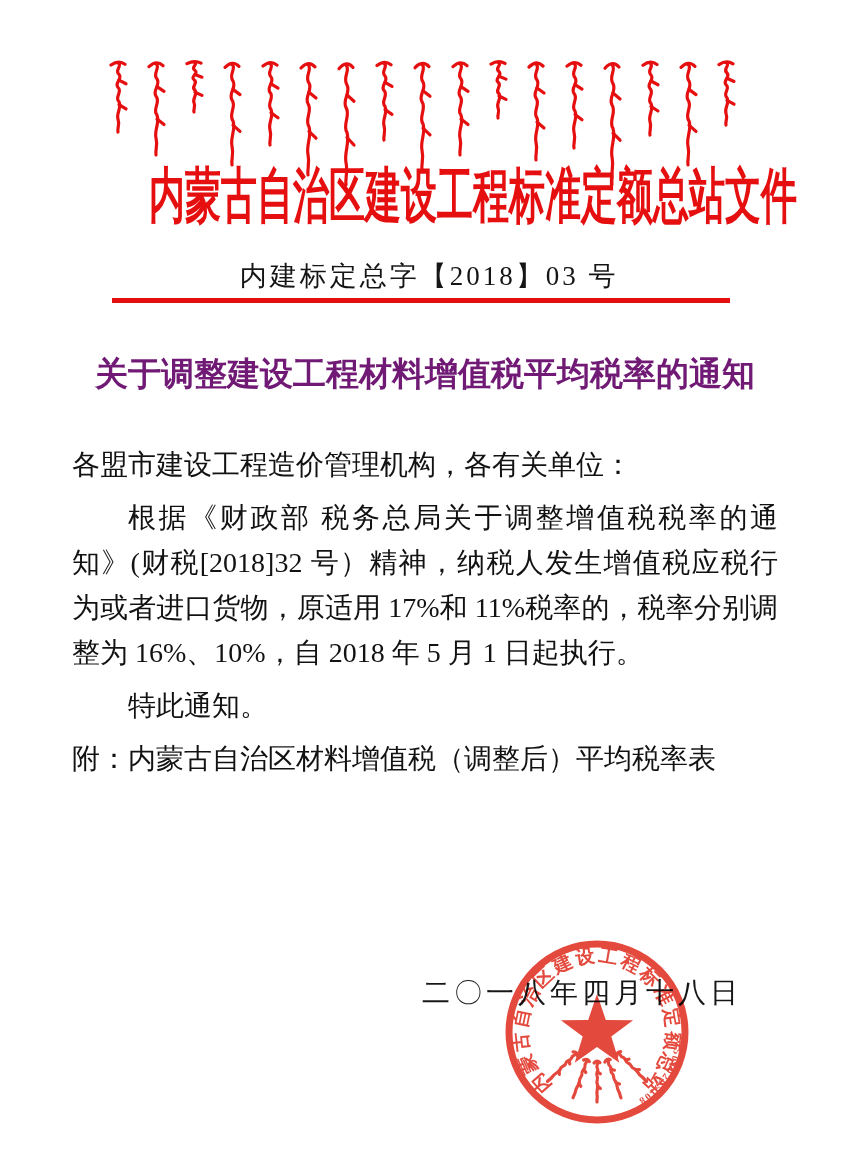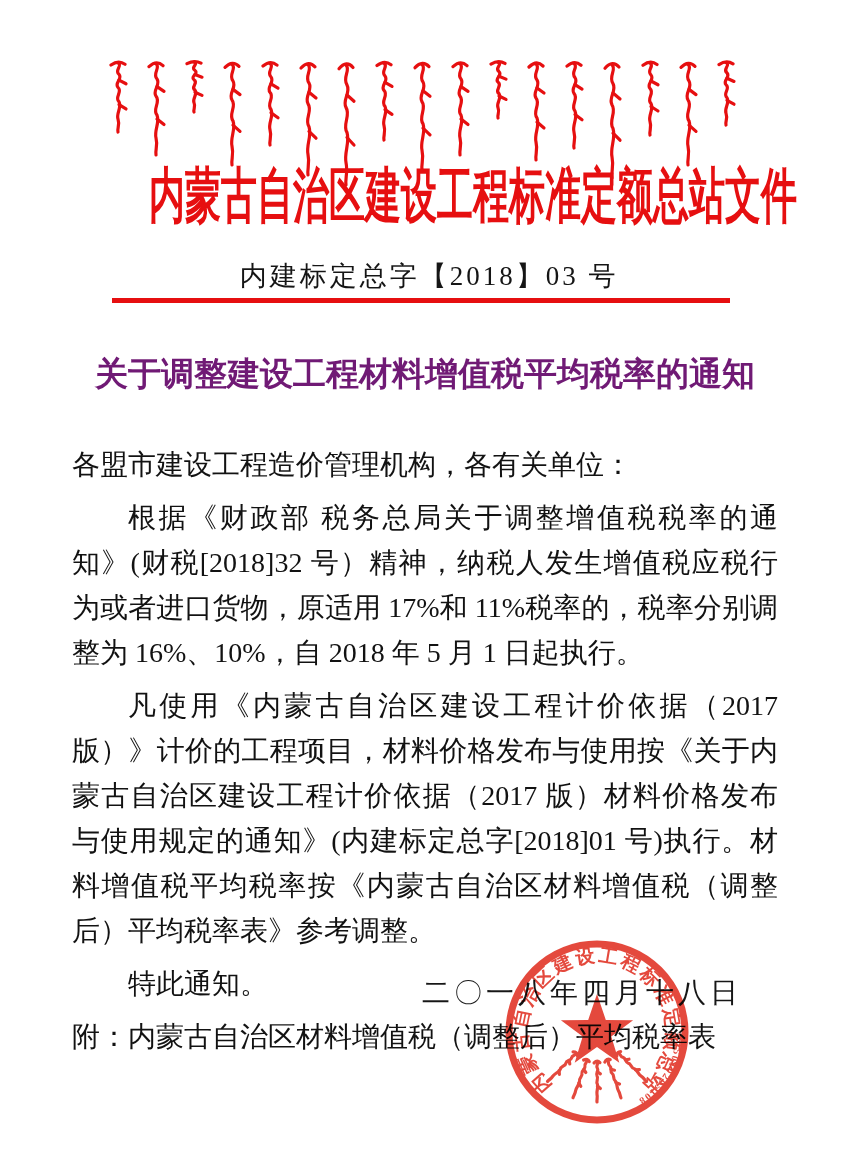--- a/index.html
+++ b/index.html
@@ -94,21 +94,20 @@
 
   <div class="docnum">内建标定总字【2018】03 号</div>
 
   <div class="redline"></div>
 
   <div class="notice-title">关于调整建设工程材料增值税平均税率的通知</div>
 
   <div class="body-block">
     <p>各盟市建设工程造价管理机构，各有关单位：</p>
     <p class="indent">根据《财政部 税务总局关于调整增值税税率的通知》(财税[2018]32 号）精神，纳税人发生增值税应税行为或者进口货物，原适用 17%和 11%税率的，税率分别调整为 16%、10%，自 2018 年 5 月 1 日起执行。</p>
-    <p class="indent">凡使用《内蒙古自治区建设工程计价依据（2017 版）》计价的工程项目，材料价格发布与使用按《关于内蒙古自治区建设工程计价依据（2017 版）材料价格发布与使用规定的通知》(内建标定总字[2018]01 号)执行。材料增值税平均税率按《内蒙古自治区材料增值税（调整后）平均税率表》参考调整。</p>
     <p class="indent">特此通知。</p>
     <p>附：内蒙古自治区材料增值税（调整后）平均税率表</p>
   </div>
 
   <div class="date-line">二〇一八年四月十八日</div>
 
   <svg class="seal" viewBox="0 0 192 192" style="color:#e23b2e">
     <circle cx="96" cy="96" r="88" fill="none" stroke="#e23b2e" stroke-width="7"></circle>
     <path id="sealTextArc" d="M 52.9,151.2 A 70,70 0 1 1 139.1,151.2" fill="none"></path>
     <text fill="#e23b2e" font-size="19" letter-spacing="2.5">

